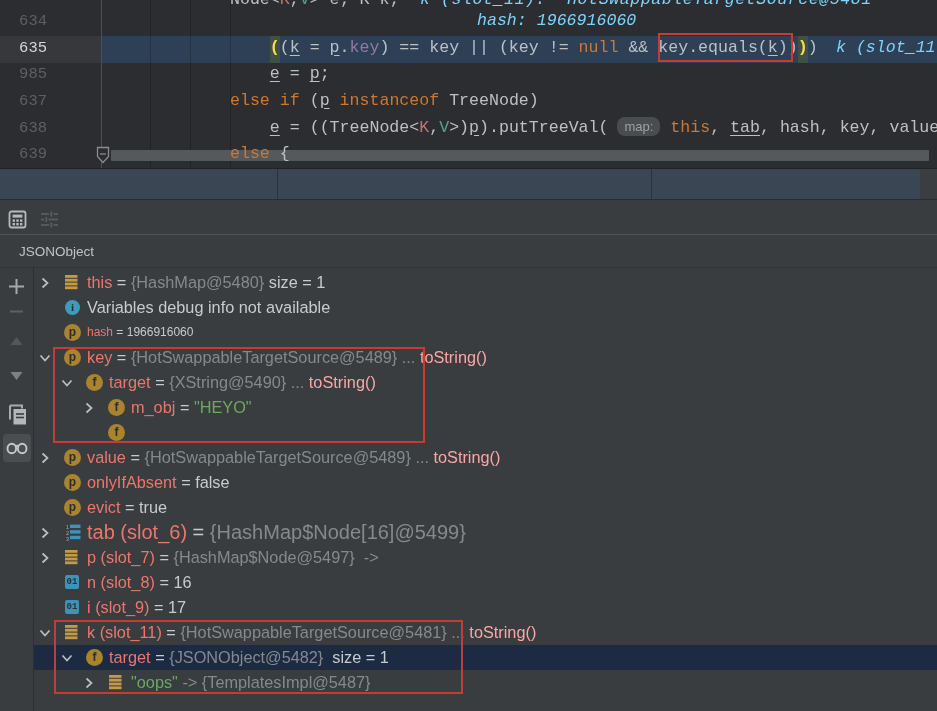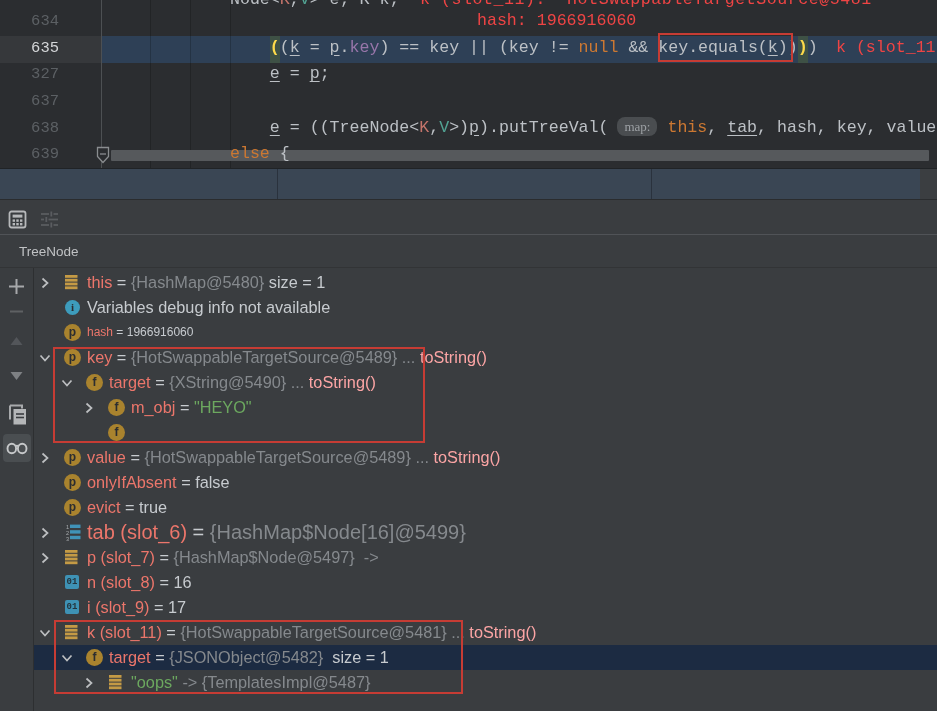--- a/index.html
+++ b/index.html
@@ -3,28 +3,28 @@
 *{margin:0;padding:0;box-sizing:border-box}
 html,body{width:937px;height:711px;overflow:hidden;background:#3A3D40}
 #root{position:absolute;top:0;left:0;width:937px;height:711px;font-family:"Liberation Sans",sans-serif}
 
 #editor{position:absolute;top:0;left:0;width:937px;height:168px;background:#2B2D30;overflow:hidden;
  font-family:"Liberation Mono",monospace;font-size:16.6px;line-height:26.6px;color:#BCC0C5;white-space:pre}
 .execline{position:absolute;left:102px;width:835px;top:36.2px;height:26.6px;background:#2E4056}
 .execgut{position:absolute;left:0;width:102px;top:36.2px;height:26.6px;background:#36383B}
 .guide{position:absolute;top:0;height:168px;width:1px;background:rgba(0,0,0,0.2)}
 .gutsep{position:absolute;top:0;height:168px;width:1px;left:101px;background:#4D5053}
-.lnum{position:absolute;left:16px;width:43px;text-align:right;font-size:15.5px;line-height:26.6px;color:#5C6064}
+.lnum{position:absolute;left:4px;width:43px;text-align:right;font-size:15.5px;line-height:26.6px;color:#5C6064}
 .cl{position:absolute;left:110.5px;line-height:26.6px;z-index:3}
 .bhl{position:absolute;width:10px;height:26.6px;top:36.2px;background:#3E5145;z-index:1}
 .kw{color:#CC7832}.fld{color:#9876AA}.genk{color:#C4746B}.genv{color:#52A393}
-.hint{position:absolute;color:#ef4444;z-index:3;line-height:26.6px}
+.hint{position:absolute;font-style:italic;color:#7dd3fc;z-index:3;line-height:26.6px}
 .ul{text-decoration:underline;text-underline-offset:3px}
 .yb{color:#FFDB4A;font-weight:bold}
-.badge{display:inline-block;background:#4A4D50;color:#9DA1A5;font-family:Liberation Serif, serif;
+.badge{display:inline-block;background:#4A4D50;color:#9DA1A5;font-family:Liberation Sans, sans-serif;
  font-size:13px;line-height:19px;height:19px;padding:0 7px;border-radius:8px;vertical-align:1px;margin-left:9px}
 #hscroll{position:absolute;left:111px;top:150px;width:818px;height:11px;background:#56595C;z-index:2;border-radius:1px}
 .redbox{position:absolute;border:2px solid #C63C34;z-index:20}
 
 #band{position:absolute;top:168px;left:0;width:937px;height:31px;background:#3A4654;border-top:1px solid #202326}
 .bdiv{position:absolute;top:0;bottom:0;width:1px;background:#2A323D}
 #bandr{position:absolute;top:0;right:0;width:17px;height:31px;background:#3B3E41}
 
 #tbar{position:absolute;top:199px;left:0;width:937px;height:36px;background:#3A3D40;border-top:1px solid #2A2C2E}
 #tsep{position:absolute;top:234px;left:0;width:937px;height:1px;background:#505357}
@@ -45,31 +45,32 @@
 <div id="root">
 
 <div id="editor">
  <div class="execgut"></div><div class="execline"></div>
  <div class="guide" style="left:150px"></div><div class="guide" style="left:190px"></div><div class="guide" style="left:230px"></div>
  <div class="bhl" style="left:269.5px"></div><div class="bhl" style="left:797.5px"></div>
  <div class="gutsep"></div>
  <div id="hscroll"></div>
  <div class="lnum" style="top:8.1px">634</div>
  <div class="lnum" style="top:34.7px;color:#D4D6D8;font-weight:normal">635</div>
- <div class="lnum" style="top:61.3px">327</div>
+ <div class="lnum" style="top:61.3px">985</div>
  <div class="lnum" style="top:87.9px">637</div>
  <div class="lnum" style="top:114.5px">638</div>
  <div class="lnum" style="top:141.1px">639</div>
  
  <div class="cl" style="top:-13.5px">            Node&lt;<span class="genk">K</span>,<span class="genv">V</span>&gt; e; K k;</div>
  <div class="hint" style="top:-13.5px;left:420px;letter-spacing:0.55px">k (slot_11):  HotSwappableTargetSource@5481</div>
  <div class="hint" style="top:8.1px;left:477px">hash: 1966916060</div>
  <div class="cl" style="top:34.7px">                <span class="yb">(</span>(<span class="ul">k</span> = <span class="ul">p</span>.<span class="fld">key</span>) == key || (key != <span class="kw">null</span> &amp;&amp; key.equals(<span class="ul">k</span>))<span class="yb">)</span>)</div>
  <div class="hint" style="top:34.7px;left:836px">k (slot_11</div>
  <div class="cl" style="top:61.3px">                <span class="ul">e</span> = <span class="ul">p</span>;</div>
+ <div class="cl" style="top:87.9px">            <span class="kw">else</span> <span class="kw">if</span> (<span class="ul">p</span> <span class="kw">instanceof</span> TreeNode)</div>
  <div class="cl" style="top:114.5px">                <span class="ul">e</span> = ((TreeNode&lt;<span class="genk">K</span>,<span class="genv">V</span>&gt;)<span class="ul">p</span>).putTreeVal(<span class="badge">map:</span> <span class="kw">this</span>, <span class="ul">tab</span>, hash, key, value</div>
  <div class="cl" style="top:141.1px">            <span class="kw">else</span> {</div>
  
  <svg style="position:absolute;left:95px;top:146px;z-index:4" width="16" height="18" viewBox="0 0 16 18">
    <path d="M2.5 1.5 h11 v9 l-5.5 6 l-5.5 -6 z" fill="#2B2D30" stroke="#8A8D90" stroke-width="1.3"></path>
    <line x1="5" y1="8" x2="11" y2="8" stroke="#8A8D90" stroke-width="1.3"></line>
  </svg>
 </div>
 <div class="redbox" style="left:657.5px;top:33px;width:135px;height:29px"></div>
 
@@ -99,21 +100,21 @@
           <line x1="8.5" y1="9.5" x2="18" y2="9.5"></line>
           <line x1="6.3" y1="7" x2="6.3" y2="12"></line>
    <line x1="1" y1="15" x2="9" y2="15"></line>
           <line x1="13.5" y1="15" x2="18" y2="15"></line>
           <line x1="11.3" y1="12.5" x2="11.3" y2="17.5"></line>
   </g>
  </svg>
 </div>
 <div id="tsep"></div>
 <div id="vhead">
-      <span>TreeNode</span>
+      <span>JSONObject</span>
     </div>
 <div id="treesep"></div>
 
 <div id="tree"></div>
 <div id="sidesep"></div>
 
 <svg style="position:absolute;left:8px;top:278px;z-index:5" width="17" height="17" viewBox="0 0 17 17">
  <g stroke="#A6A8AA" stroke-width="2">
         <line x1="8.5" y1="1" x2="8.5" y2="16"></line>
         <line x1="1" y1="8.5" x2="16" y2="8.5"></line>

